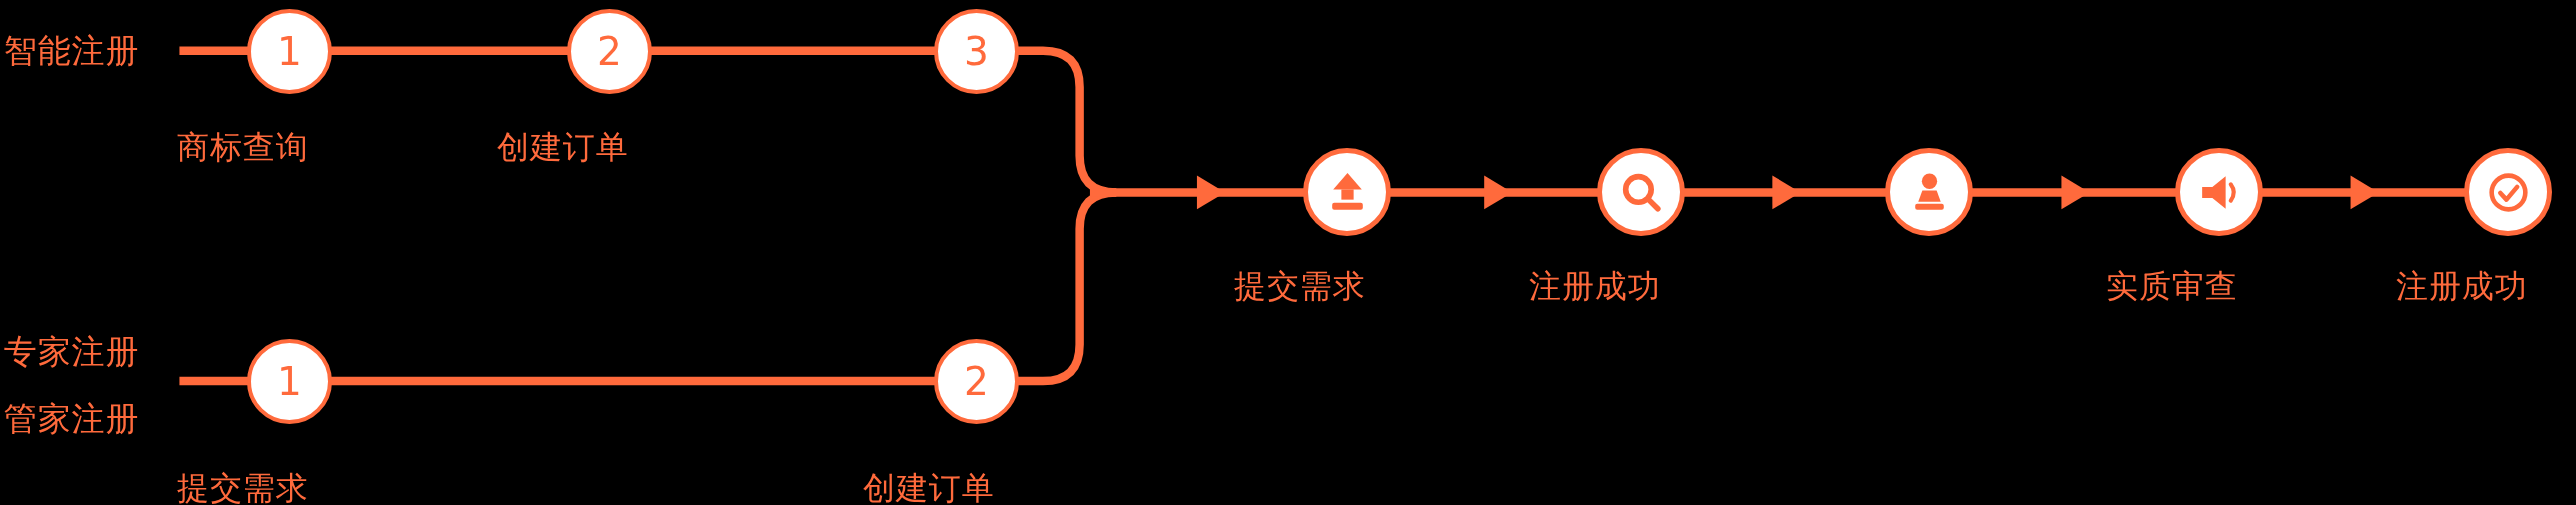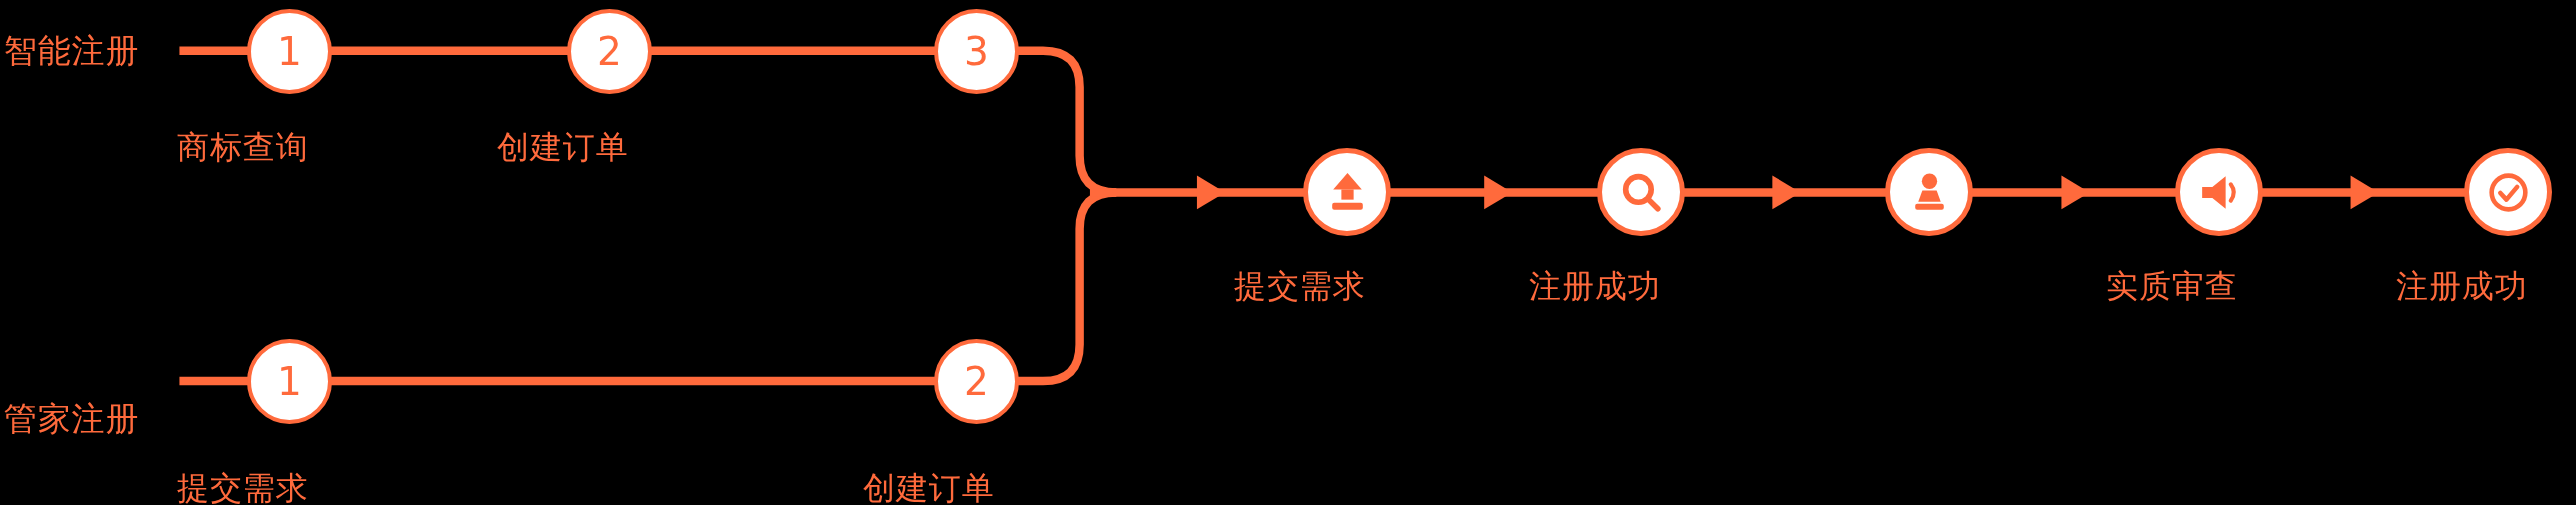--- a/index.html
+++ b/index.html
@@ -67,20 +67,21 @@
     <path class="flow-line" d="M190 406 H1110 Q1149 406 1149 367 V244 Q1149 205 1188 205"></path>
     <path class="flow-line" d="M1160 205 H2670"></path>
     <polygon class="flow-arrow" points="1274,187 1274,223 1304,205"></polygon>
     <polygon class="flow-arrow" points="1580,187 1580,223 1610,205"></polygon>
     <polygon class="flow-arrow" points="1887,187 1887,223 1917,205"></polygon>
     <polygon class="flow-arrow" points="2195,187 2195,223 2225,205"></polygon>
     <polygon class="flow-arrow" points="2503,187 2503,223 2533,205"></polygon>
   </svg>
 
   <div class="track-label" style="left:3.8px;top:31px">智能注册</div>
+  <div class="track-label" style="left:3.8px;top:332px">专家注册</div>
   <div class="track-label" style="left:3.8px;top:399px">管家注册</div>
 
   <div class="num-circle" style="left:247px;top:8.5px">
     <span>1</span>
   </div>
   <div class="num-circle" style="left:567px;top:8.5px">
     <span>2</span>
   </div>
   <div class="num-circle" style="left:934px;top:8.5px">
     <span>3</span>

